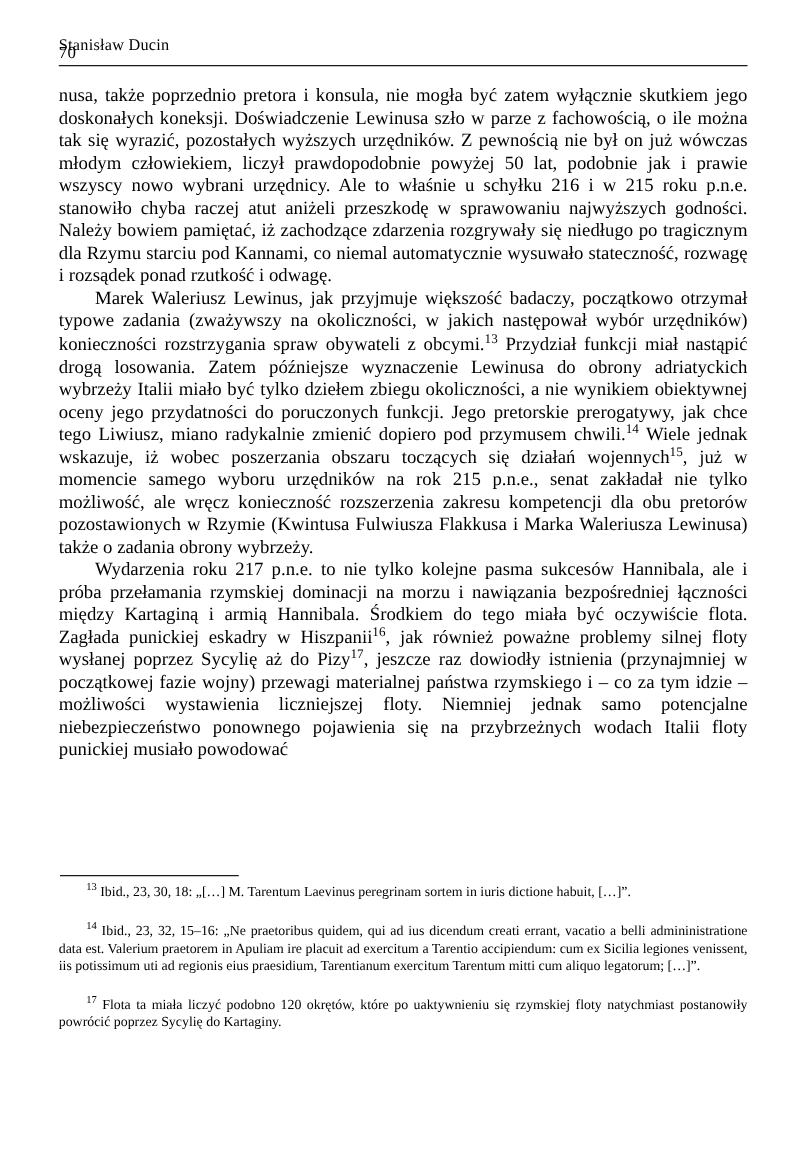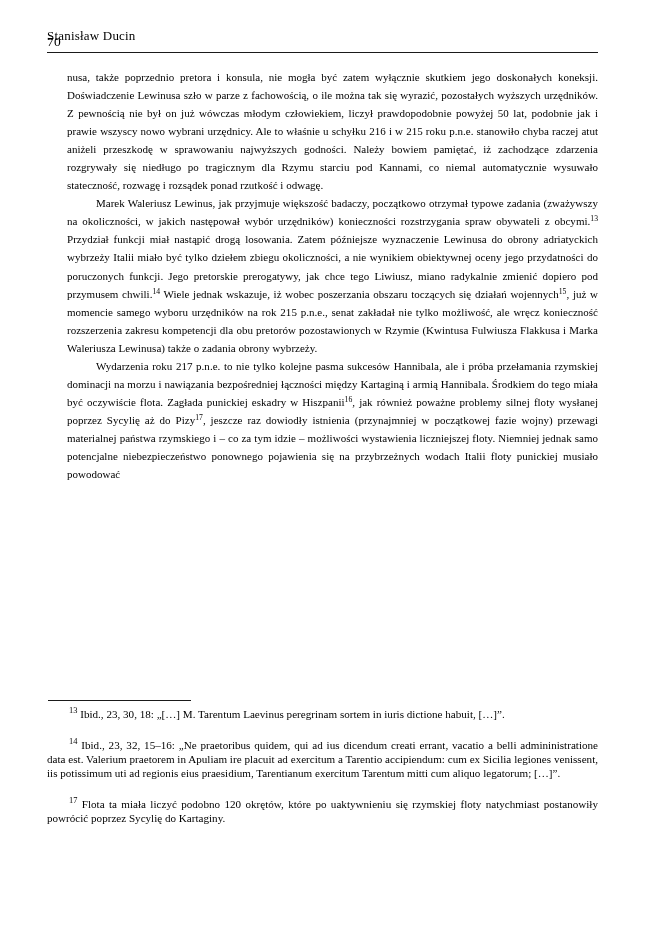--- a/index.html
+++ b/index.html
@@ -45,27 +45,26 @@
   }
   .head-rule {
     height: 0;
     border-top: 1.1px solid #1a1a1a;
     margin-top: 2px;
     margin-bottom: 15px;
   }
 
   
   .body-text {
-    font-size: 11px;
+    font-size: 15px;
     line-height: 18.05px;
     text-align: justify;
     text-justify: inter-word;
     hyphens: none;
     letter-spacing: 0.01px;
-    margin-left: 20px;
   }
   .body-text p {
     margin: 0;
     text-indent: 0;
   }
   .body-text p.indent {
     text-indent: 29px;
   }
   sup {
     font-size: 0.70em;

